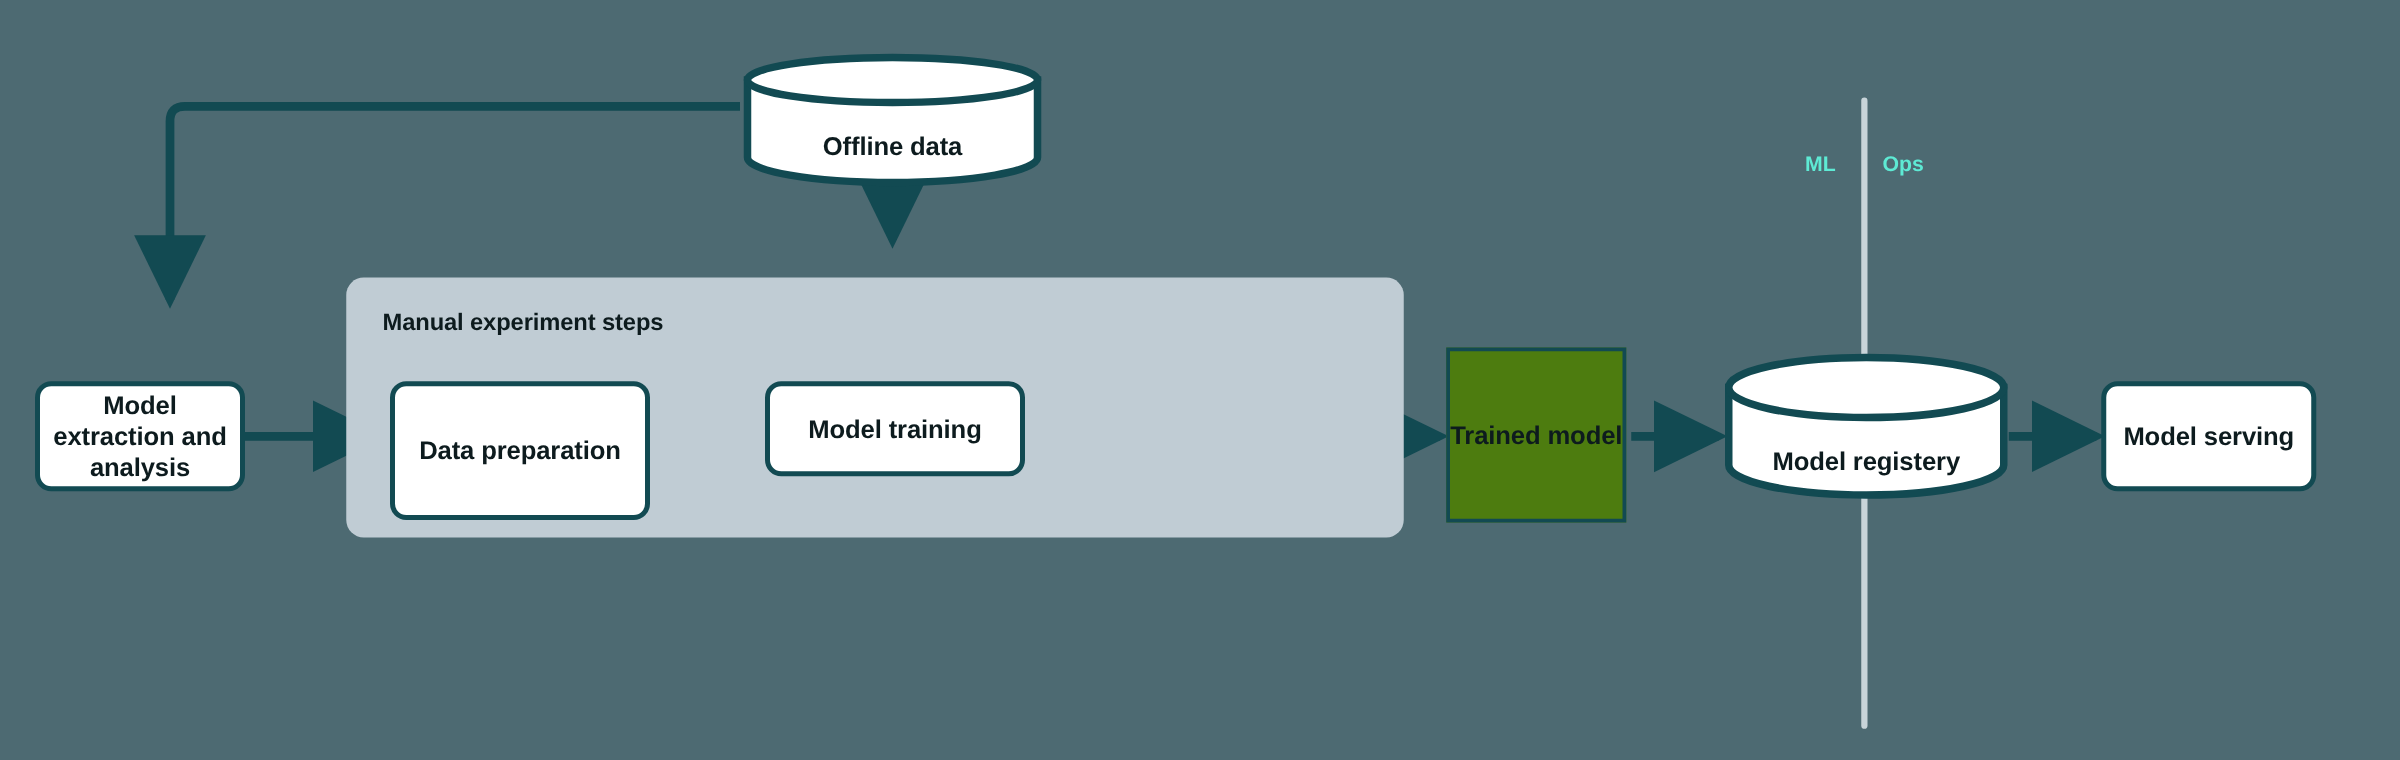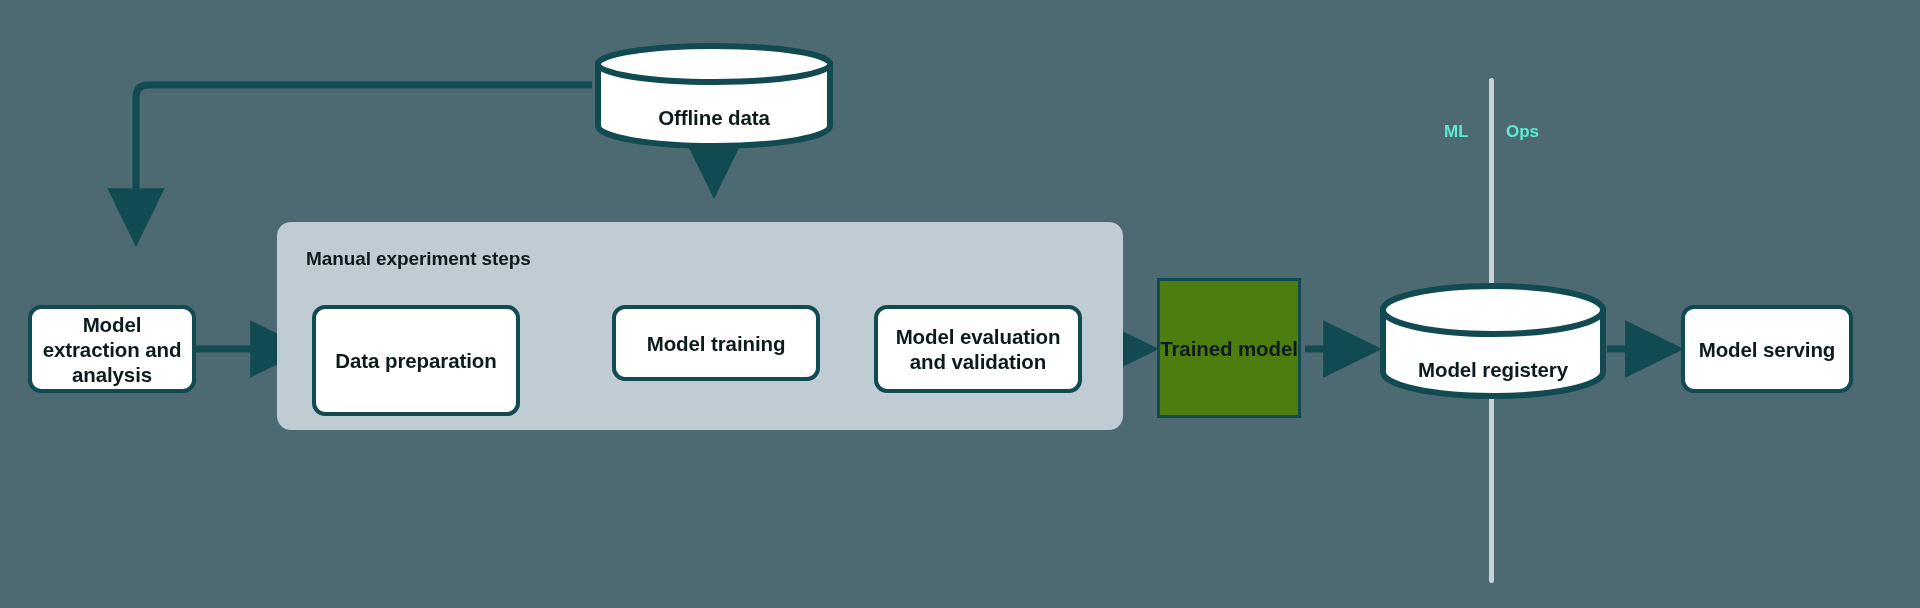--- a/index.html
+++ b/index.html
@@ -145,23 +145,20 @@
   </div>
 
   <div class="node rbox" style="left:312px; top:305px; width:208px; height:111px;">
     <span>Data preparation</span>
   </div>
 
   <div class="node rbox" style="left:612px; top:305px; width:208px; height:76px;align-items:center;">
     <span>Model training</span>
   </div>
 
-  <div class="node rbox" style="left:874px; top:305px; width:208px; height:88px;">
-    <span>Model evaluation and validation</span>
-  </div>
 
   <div class="node cyanbox" style="left:1157px; top:278px; width:144px; height:140px;">
     <span>Trained model</span>
   </div>
 
   <div class="cyl" style="left:1379px; top:283px; width:228px; height:116px;">
     <svg width="228" height="116" viewBox="0 0 228 116">
       <path d="M4,27 L4,89 A 110,24 0 0 0 224,89 L224,27 Z" fill="#ffffff" stroke="#124a52" stroke-width="6"></path>
       <ellipse cx="114" cy="27" rx="110" ry="24" fill="#ffffff" stroke="#124a52" stroke-width="6"></ellipse>
     </svg>

